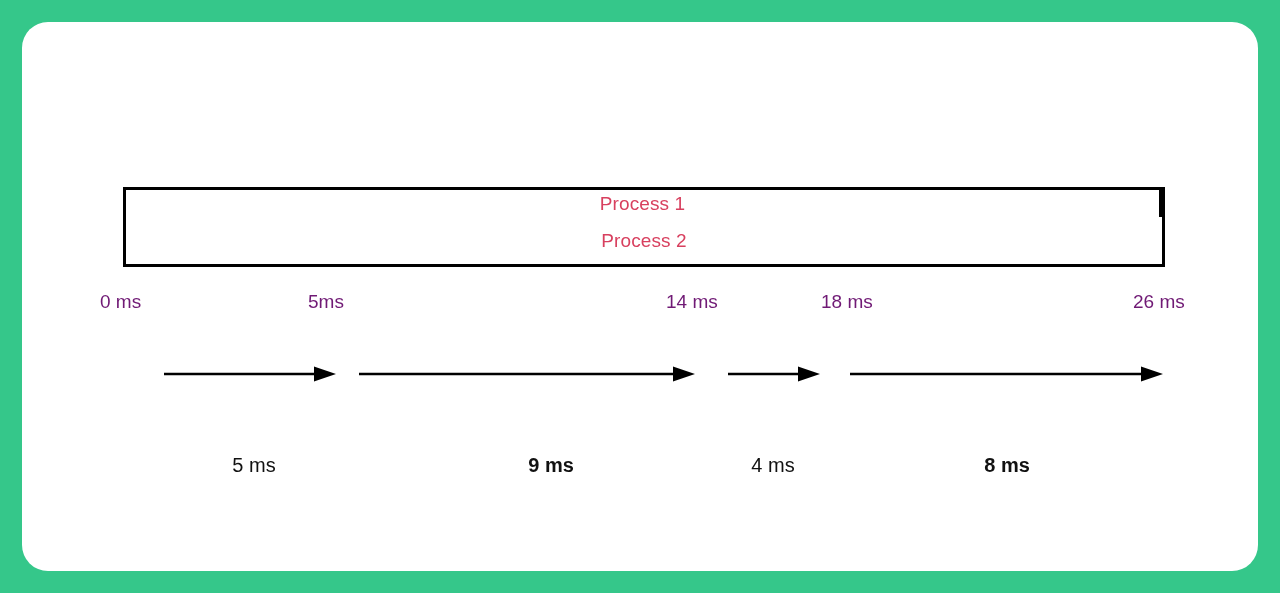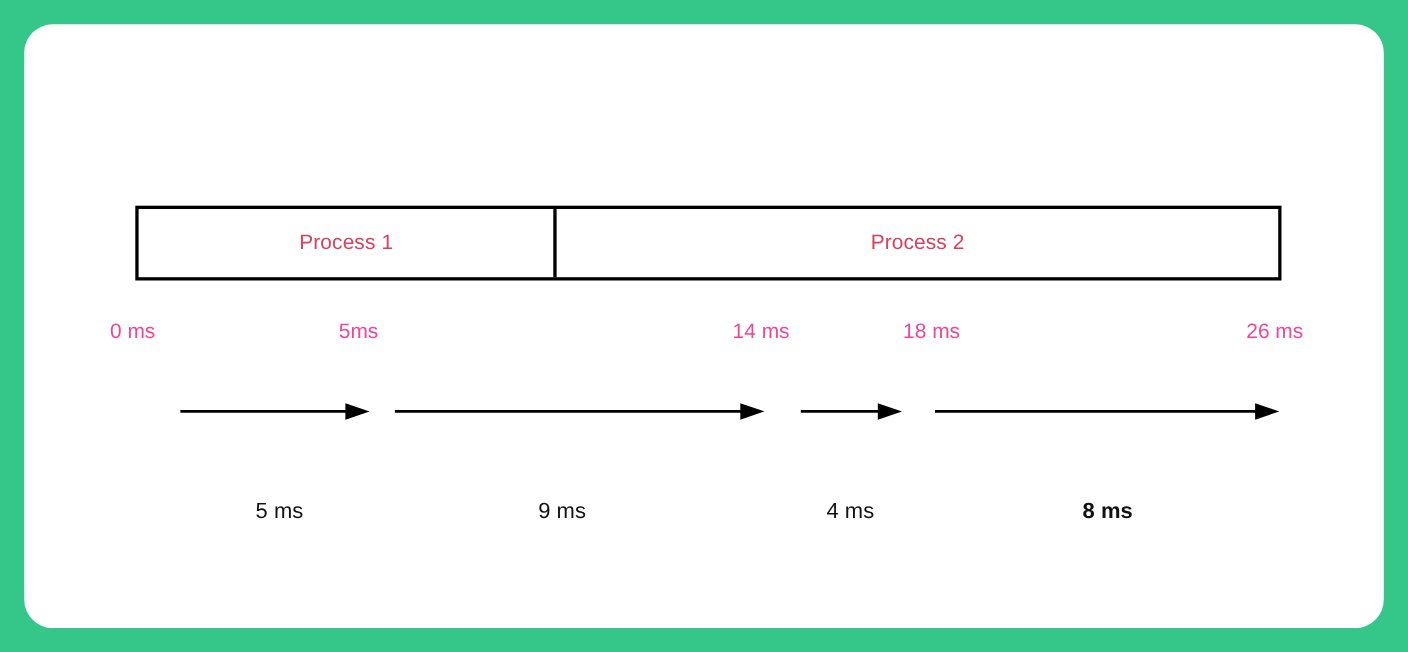--- a/index.html
+++ b/index.html
@@ -32,25 +32,26 @@
     background: #ffffff;
     border-radius: 26px;
   }
 
   
   .gantt {
     position: absolute;
     left: 101px;
     top: 165px;
     width: 1042px;
-    height: 68px;
+    height: 80px;
     box-sizing: border-box;
     border: 3px solid #000000;
     display: flex;
     background: #ffffff;
+    flex-direction: column;
   }
 
   .gantt-cell {
     position: relative;
     box-sizing: border-box;
     display: flex;
     align-items: center;
     justify-content: center;
     height: 100%;
     border-right: 3px solid #000000;
@@ -68,21 +69,21 @@
   }
   .gantt-cell.raised .gantt-label {
     position: relative;
     top: -2px;
   }
 
   
   .tick {
     position: absolute;
     top: 269px;
-    color: #ec4899;
+    color: #701a75;
     font-size: 19px;
     font-family: "Liberation Sans", sans-serif;
     white-space: nowrap;
   }
 
   
   .arrow-row {
     position: absolute;
     left: 0;
     top: 0;
@@ -148,18 +149,18 @@
         </g>
 
         <g>
           <line x1="828" y1="352" x2="1127" y2="352" stroke="#000000" stroke-width="2.6"></line>
           <polygon points="1119,344.5 1141,352 1119,359.5" fill="#000000"></polygon>
         </g>
       </svg>
     </div>
 
     <div class="dur" style="left:232px;">5 ms</div>
-    <div class="dur" style="left:489px;">9 ms</div>
+    <div class="dur" style="left:529px;font-weight:bold;">9 ms</div>
     <div class="dur" style="left:751px;">4 ms</div>
     <div class="dur" style="left:985px;font-weight:bold;">8 ms</div>
 
   </div>
 </div>
 
 </body></html>

